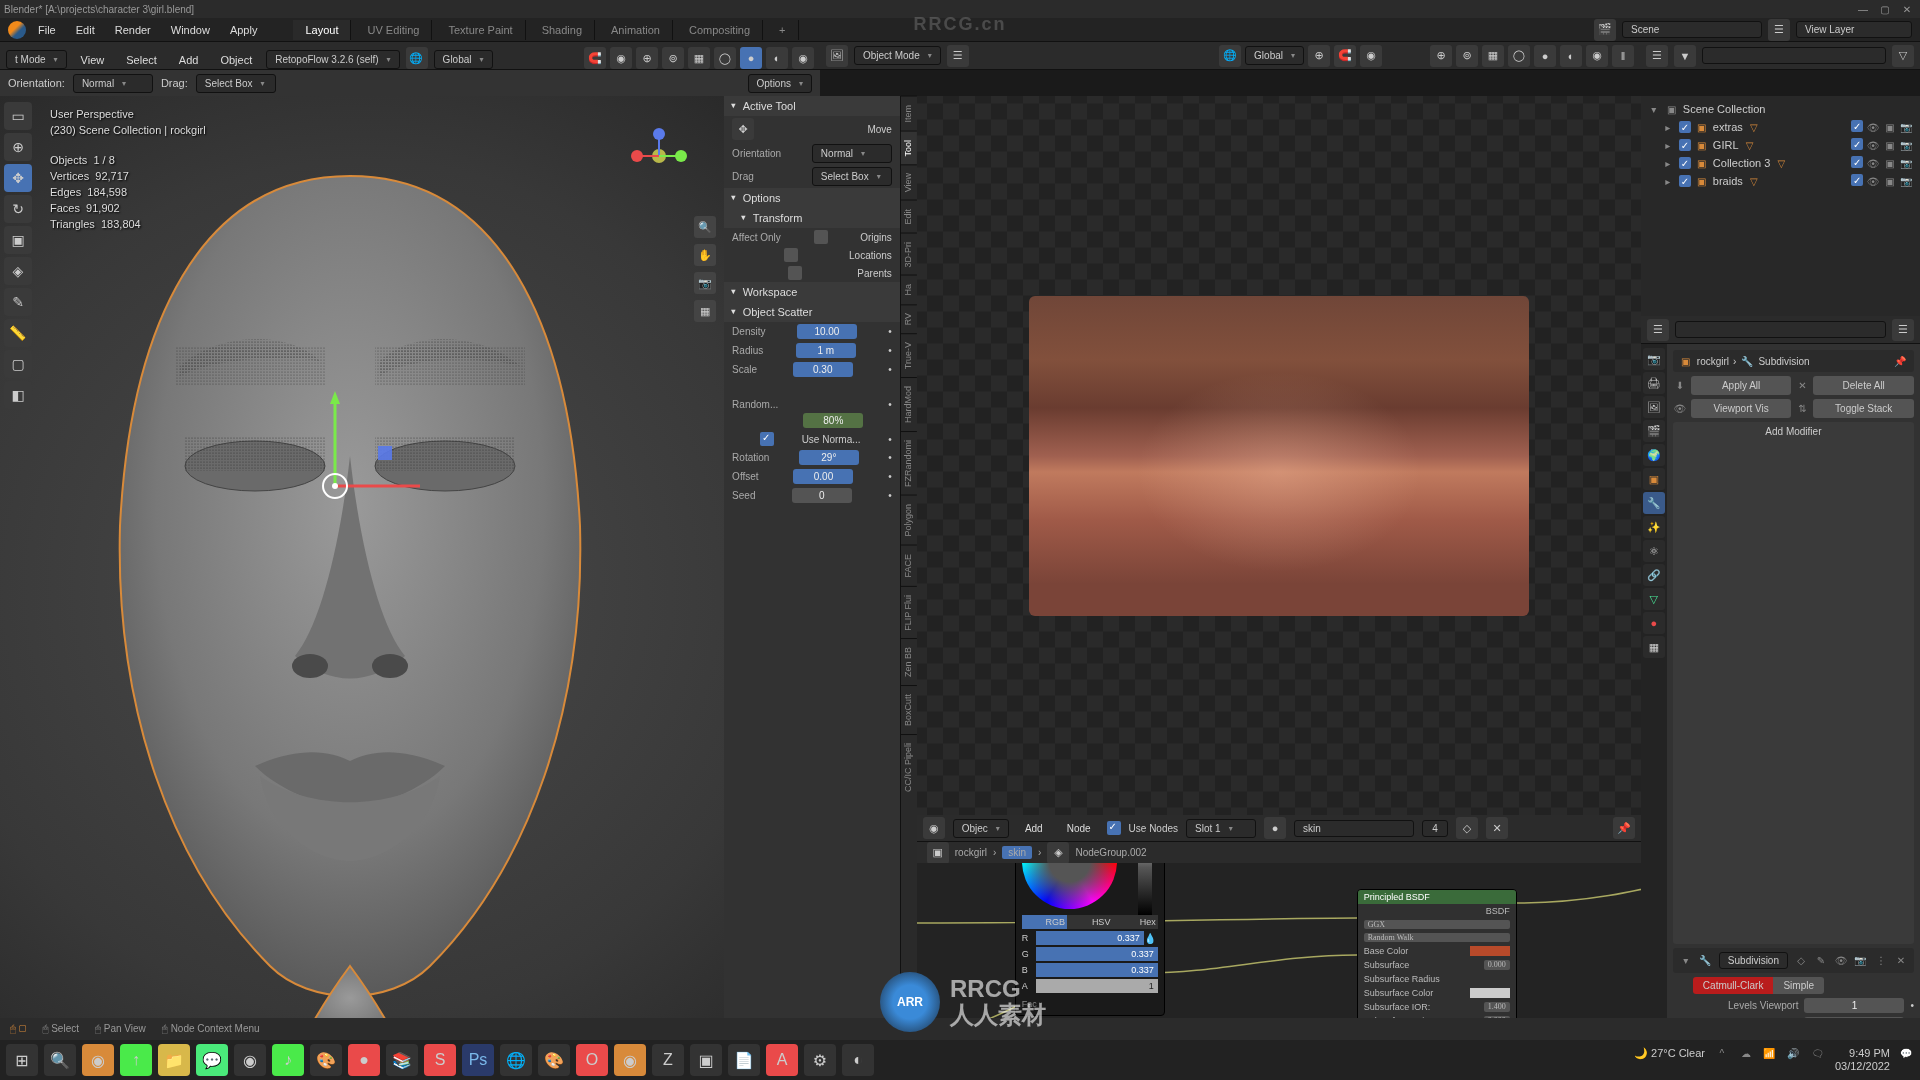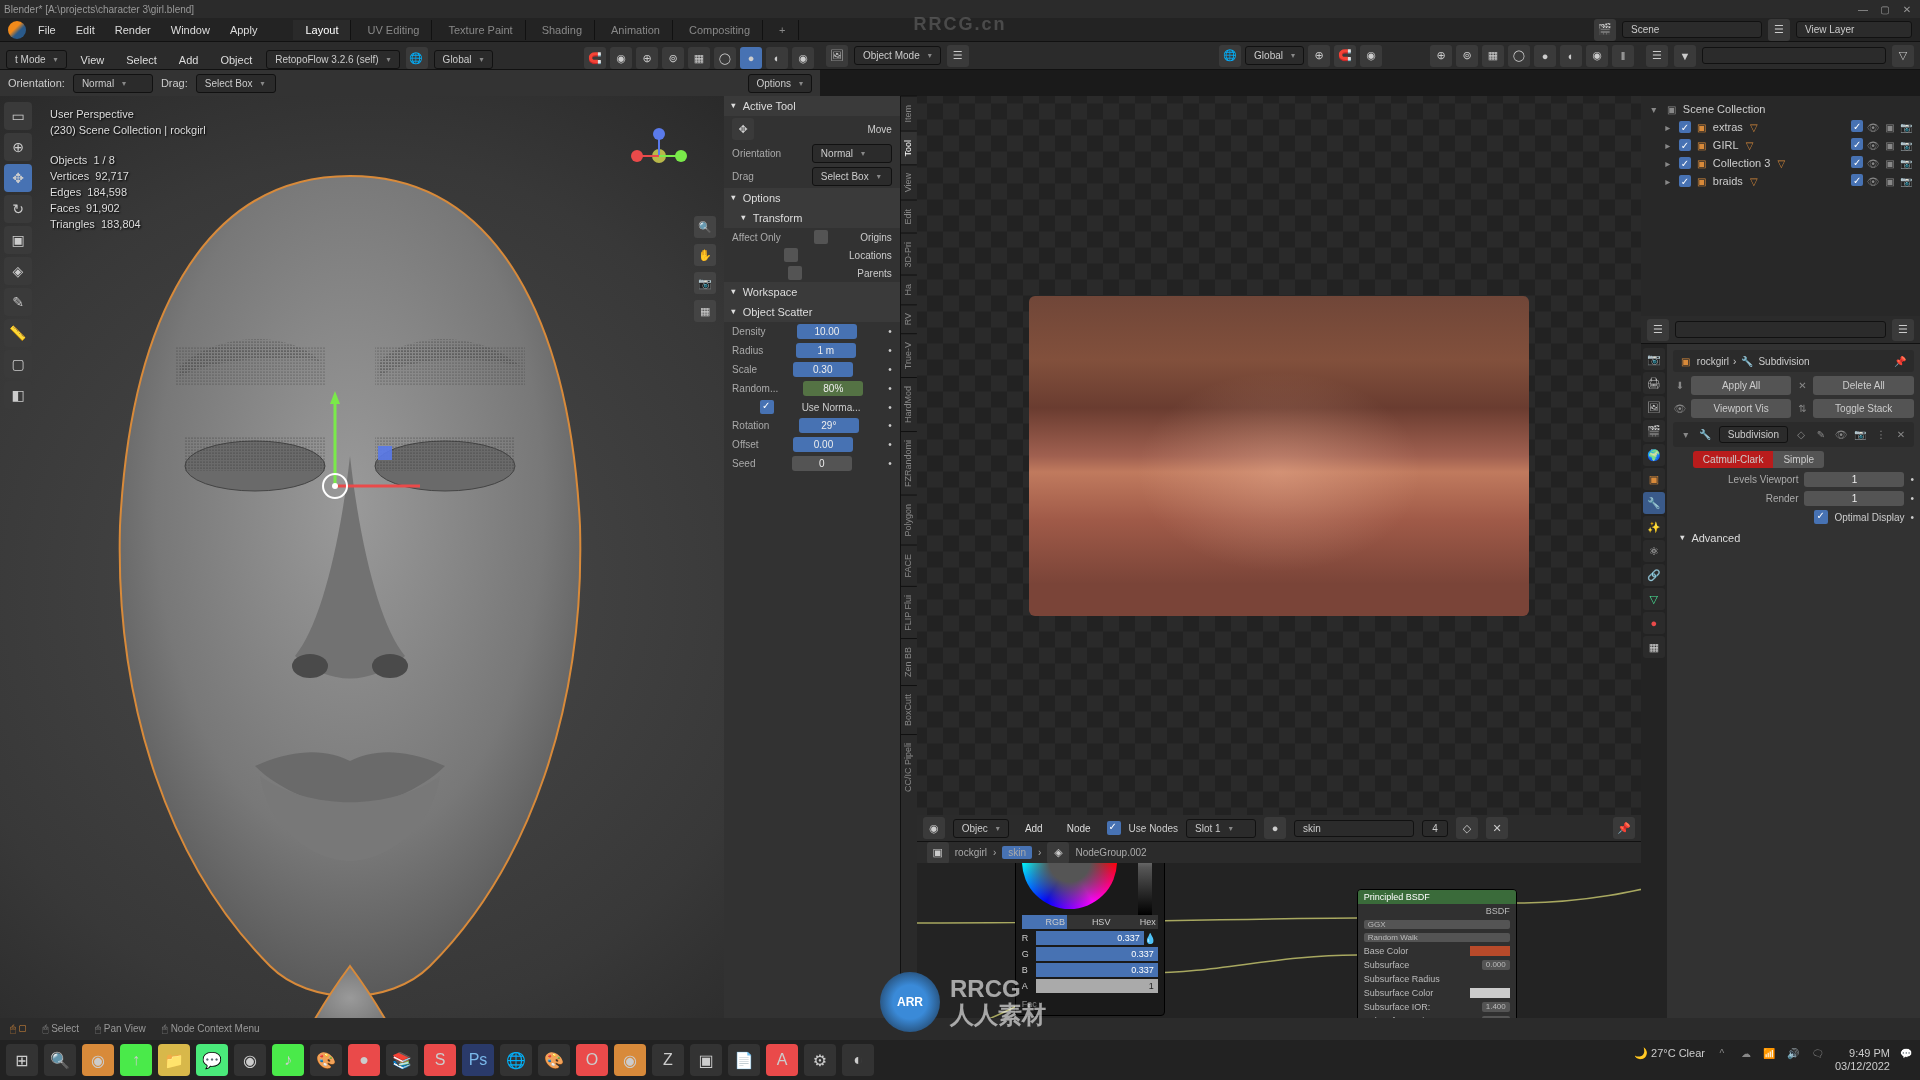--- a/index.html
+++ b/index.html
@@ -41,21 +41,21 @@
 
 .center-sidebar { width: 820px; display: flex; flex-direction: column; }
 
 .props-panel { width: 200px; background: #323232; border-right: 1px solid #111; display: flex; flex-direction: column; overflow: hidden; }
 .panel-head { background: #3a3a3a; padding: 4px 8px; display: flex; align-items: center; gap: 6px; font-size: 11px; color: #ddd; }
 .panel-head::before { content: "▸"; font-size: 9px; transform: rotate(90deg); display: inline-block; }
 .panel-row { display: flex; align-items: center; padding: 2px 8px; gap: 6px; font-size: 10px; justify-content: space-between; }
 .panel-row label { color: #aaa; }
 .num-field { background: #545454; border-radius: 3px; padding: 2px 6px; width: 60px; text-align: center; color: #eee; }
 .num-field.blue { background: #4772b3; }
-.num-field.pct { background: #547244; }
+.num-field.pct { background: #547244; margin-top: 32px; }
 .check { width: 14px; height: 14px; background: #545454; border-radius: 2px; display: inline-block; }
 .check.on { background: #4772b3; }
 .check.on::after { content: "✓"; font-size: 10px; color: #fff; margin-left: 2px; }
 
 .vtab-strip { width: 18px; background: #2a2a2a; display: flex; flex-direction: column; }
 .vtab { writing-mode: vertical-rl; padding: 8px 2px; font-size: 9px; color: #888; border-bottom: 1px solid #111; text-align: center; transform: rotate(180deg); }
 .vtab.active { background: #333; color: #fff; }
 
 .upper-right { flex: 1; display: flex; flex-direction: column; }
 .ur-header { height: 28px; background: #2b2b2b; display: flex; align-items: center; padding: 0 6px; gap: 6px; border-bottom: 1px solid #111; }
@@ -77,21 +77,21 @@
 .color-tabs span.active { background: #4772b3; }
 .slider-row { display: flex; align-items: center; margin-top: 2px; font-size: 9px; }
 .slider-row span { width: 14px; }
 .slider-row .bar { flex: 1; height: 14px; background: #4772b3; position: relative; color: #fff; text-align: right; padding-right: 4px; line-height: 14px; }
 
 .node { position: absolute; background: #303030; border: 1px solid #000; border-radius: 4px; font-size: 9px; }
 .node-head { padding: 2px 6px; color: #fff; border-radius: 3px 3px 0 0; }
 .node-head.green { background: #3a6b3a; }
 .node-head.blue { background: #2a5a8a; }
 .node-row { display: flex; justify-content: space-between; padding: 2px 6px; color: #bbb; }
-.node-val { background: #545454; padding: 0 4px; border-radius: 2px; font-size: 8px; }
+.node-val { background: #545454; padding: 0 4px; border-radius: 2px; font-size: 8px; font-family: Liberation Serif, serif; }
 .color-chip { width: 40px; height: 10px; display: inline-block; }
 
 .right-pane { width: 280px; background: #282828; display: flex; }
 .outliner-head { height: 28px; background: #2b2b2b; display: flex; align-items: center; padding: 0 6px; gap: 6px; border-bottom: 1px solid #111; }
 .outliner-body { background: #282828; padding: 4px 6px; font-size: 11px; height: 220px; overflow: hidden; }
 .tree-row { display: flex; align-items: center; gap: 4px; padding: 2px 0; color: #ccc; }
 .tree-icons-r { margin-left: auto; display: flex; gap: 3px; }
 .tiny-icon { width: 14px; height: 14px; display: inline-flex; align-items: center; justify-content: center; font-size: 10px; color: #888; }
 .orange-dot { color: #d88a3a; }
 .prop-header { height: 28px; background: #2b2b2b; display: flex; align-items: center; padding: 0 6px; gap: 6px; border-bottom: 1px solid #111; }
@@ -623,20 +623,21 @@
           <span class="btn-wide">Apply All</span>
           <span class="tiny-icon">✕</span>
           <span class="btn-wide">Delete All</span>
         </div>
         <div class="btn-row">
           <span class="tiny-icon">👁</span>
           <span class="btn-wide">Viewport Vis</span>
           <span class="tiny-icon">⇅</span>
           <span class="btn-wide">Toggle Stack</span>
         </div>
+        <div class="btn-wide" style="background:#3a3a3a">Add Modifier</div>
 
         <div class="mod-head">
           <span class="tiny-icon">▾</span>
             <span class="tiny-icon">🔧</span>
           <span class="field-box" style="flex:1">Subdivision</span>
           <span class="tiny-icon">◇</span>
           <span class="tiny-icon">✎</span>
           <span class="tiny-icon">👁</span>
           <span class="tiny-icon">📷</span>
           <span class="tiny-icon">⋮</span>

